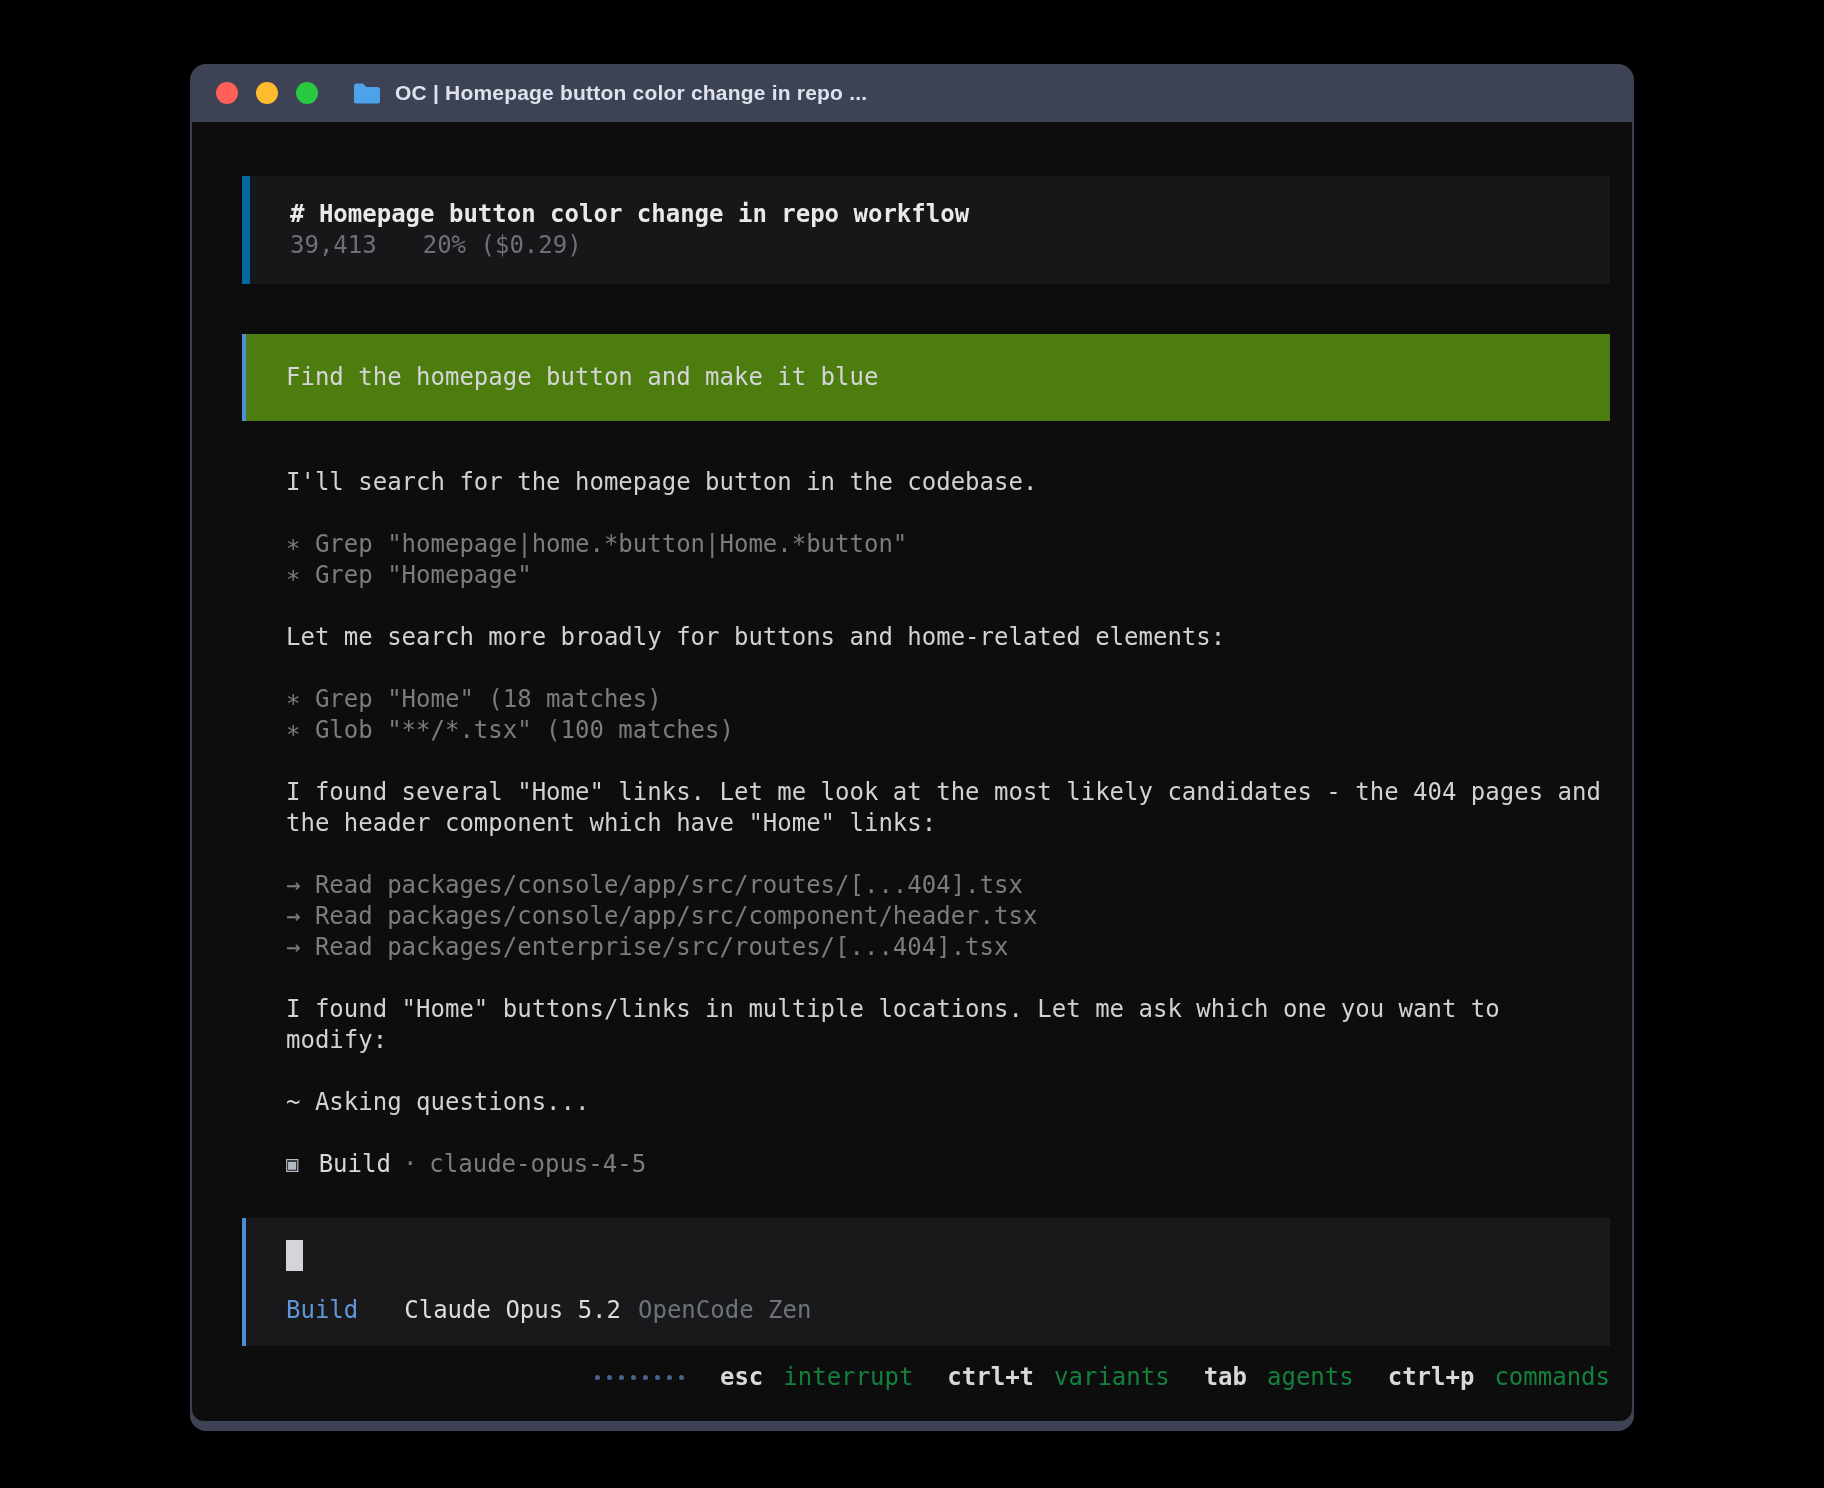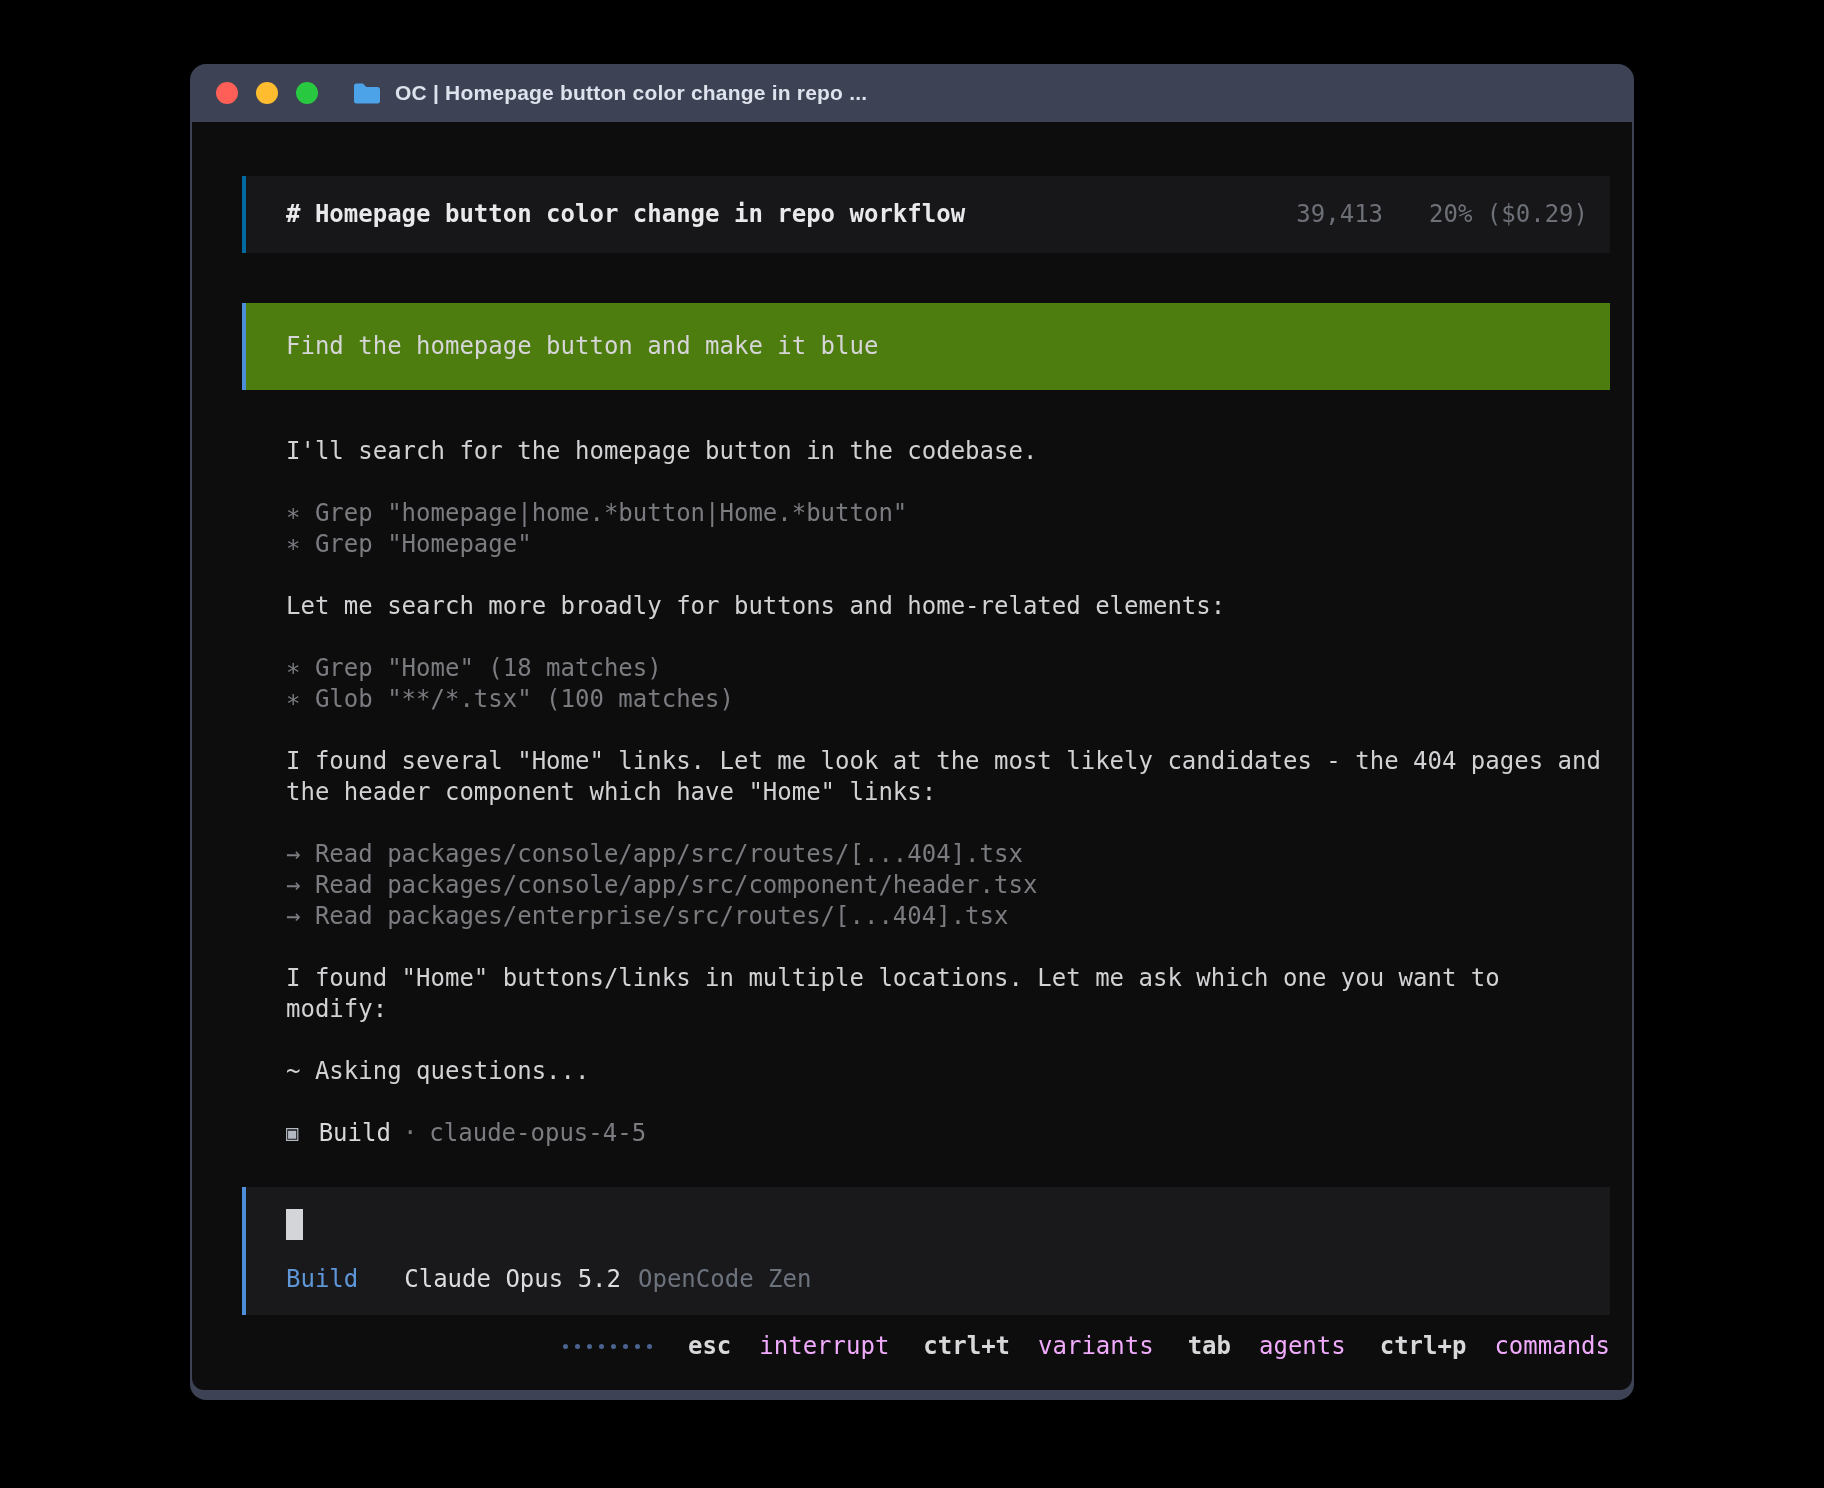--- a/index.html
+++ b/index.html
@@ -45,25 +45,25 @@
     border-radius: 0 0 12px 12px;
     padding: 54px 22px 28px 50px;
     font-size: 24px;
     line-height: 31px;
     color: #d2d2d4;
   }
 
   .session-header {
     display: flex;
     justify-content: space-between;
-    align-items: center;
     background: #17171a;
-    border-left: 4px solid #0369a1;
+    border-left: 8px solid #0369a1;
     padding: 23px 22px 23px 40px;
     margin-bottom: 50px;
+    flex-direction: column;
   }
   .session-title { font-weight: 700; color: #e9e9eb; }
   .session-stats { display: flex; gap: 46px; color: #6e7078; }
 
   .user-message {
     background: #4d7c0f;
     border-left: 4px solid #4d8fd6;
     padding: 28px 40px;
     color: #d6d6d8;
     margin-bottom: 46px;
@@ -102,21 +102,21 @@
     justify-content: flex-end;
     align-items: center;
     margin-top: 14px;
   }
   .footer-left, .footer-right { display: flex; align-items: center; }
   .spinner { display: flex; gap: 7px; margin-right: 36px; }
   .spinner i { width: 5px; height: 5px; border-radius: 50%; background: #4a648f; }
   .shortcut { display: flex; align-items: baseline; }
   .footer-right .shortcut { margin-left: 34px; }
   .key { font-weight: 700; color: #d8d8da; }
-  .key-label { color: #f0abfc; margin-left: 28px; }
+  .key-label { color: #15803d; margin-left: 20px; }
 </style>
 </head>
 <body>
 
 <div class="window">
 
   <div class="titlebar">
     <div class="lights">
       <div class="light red"></div>
       <div class="light yellow"></div>

